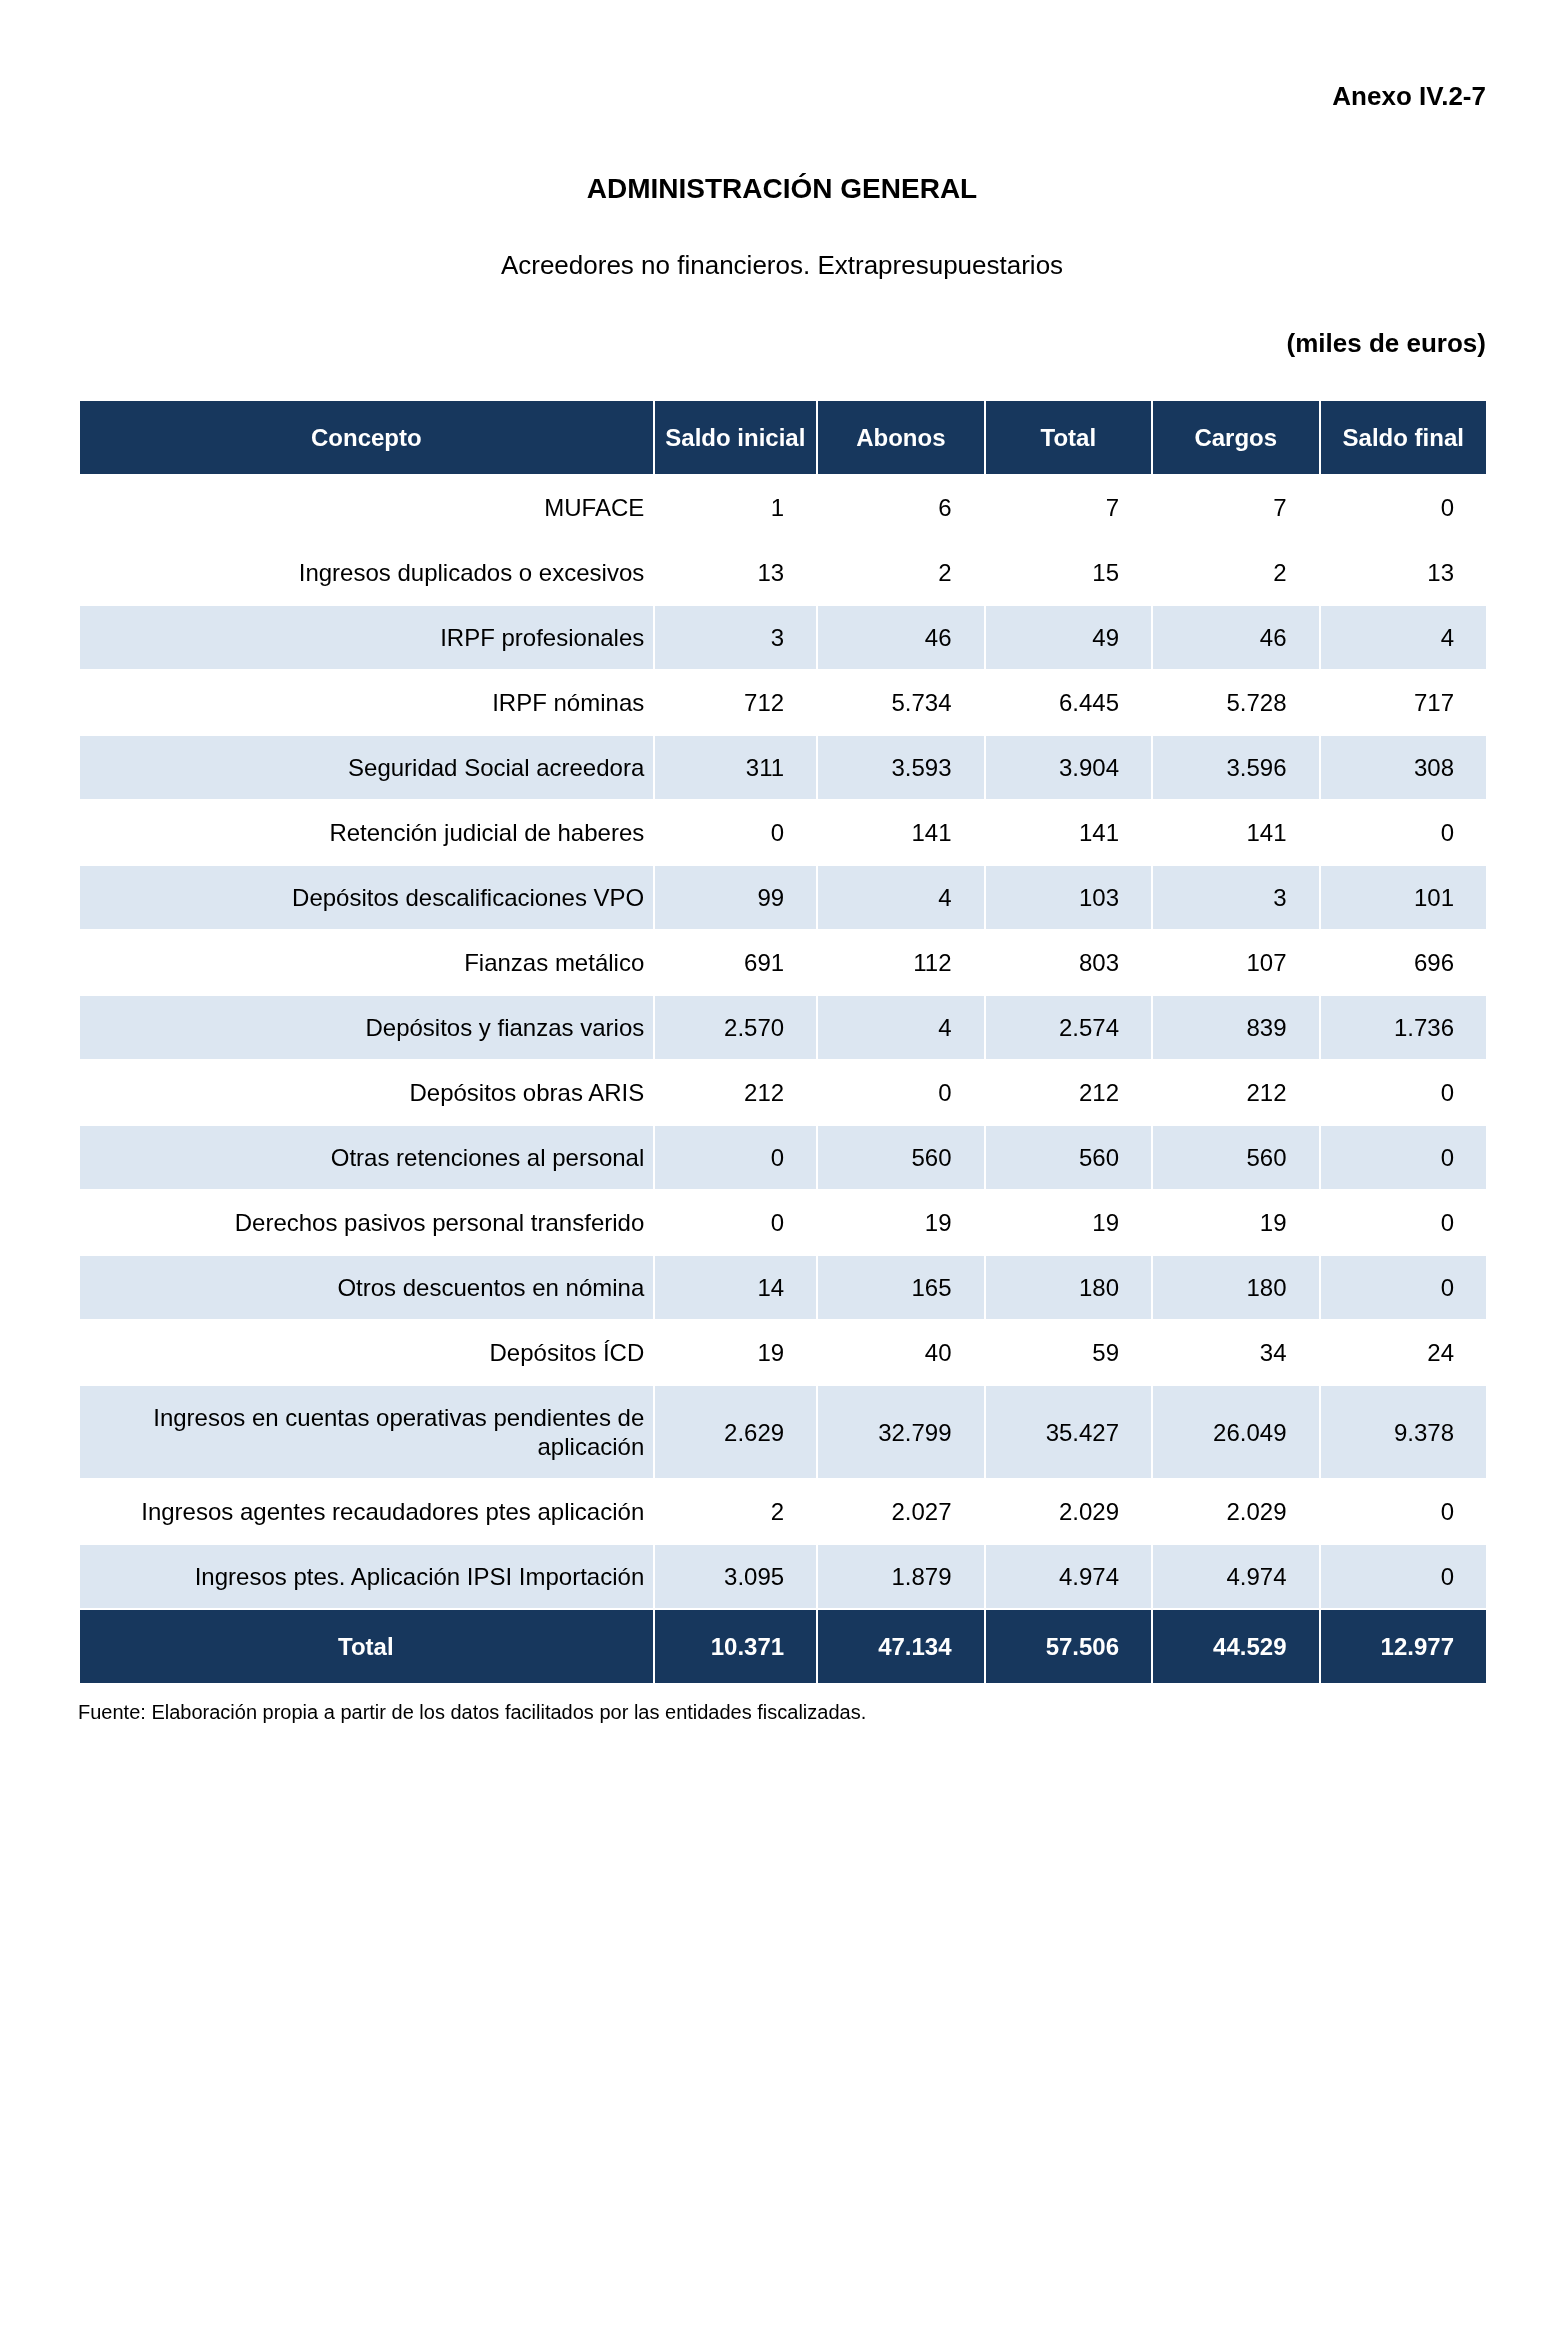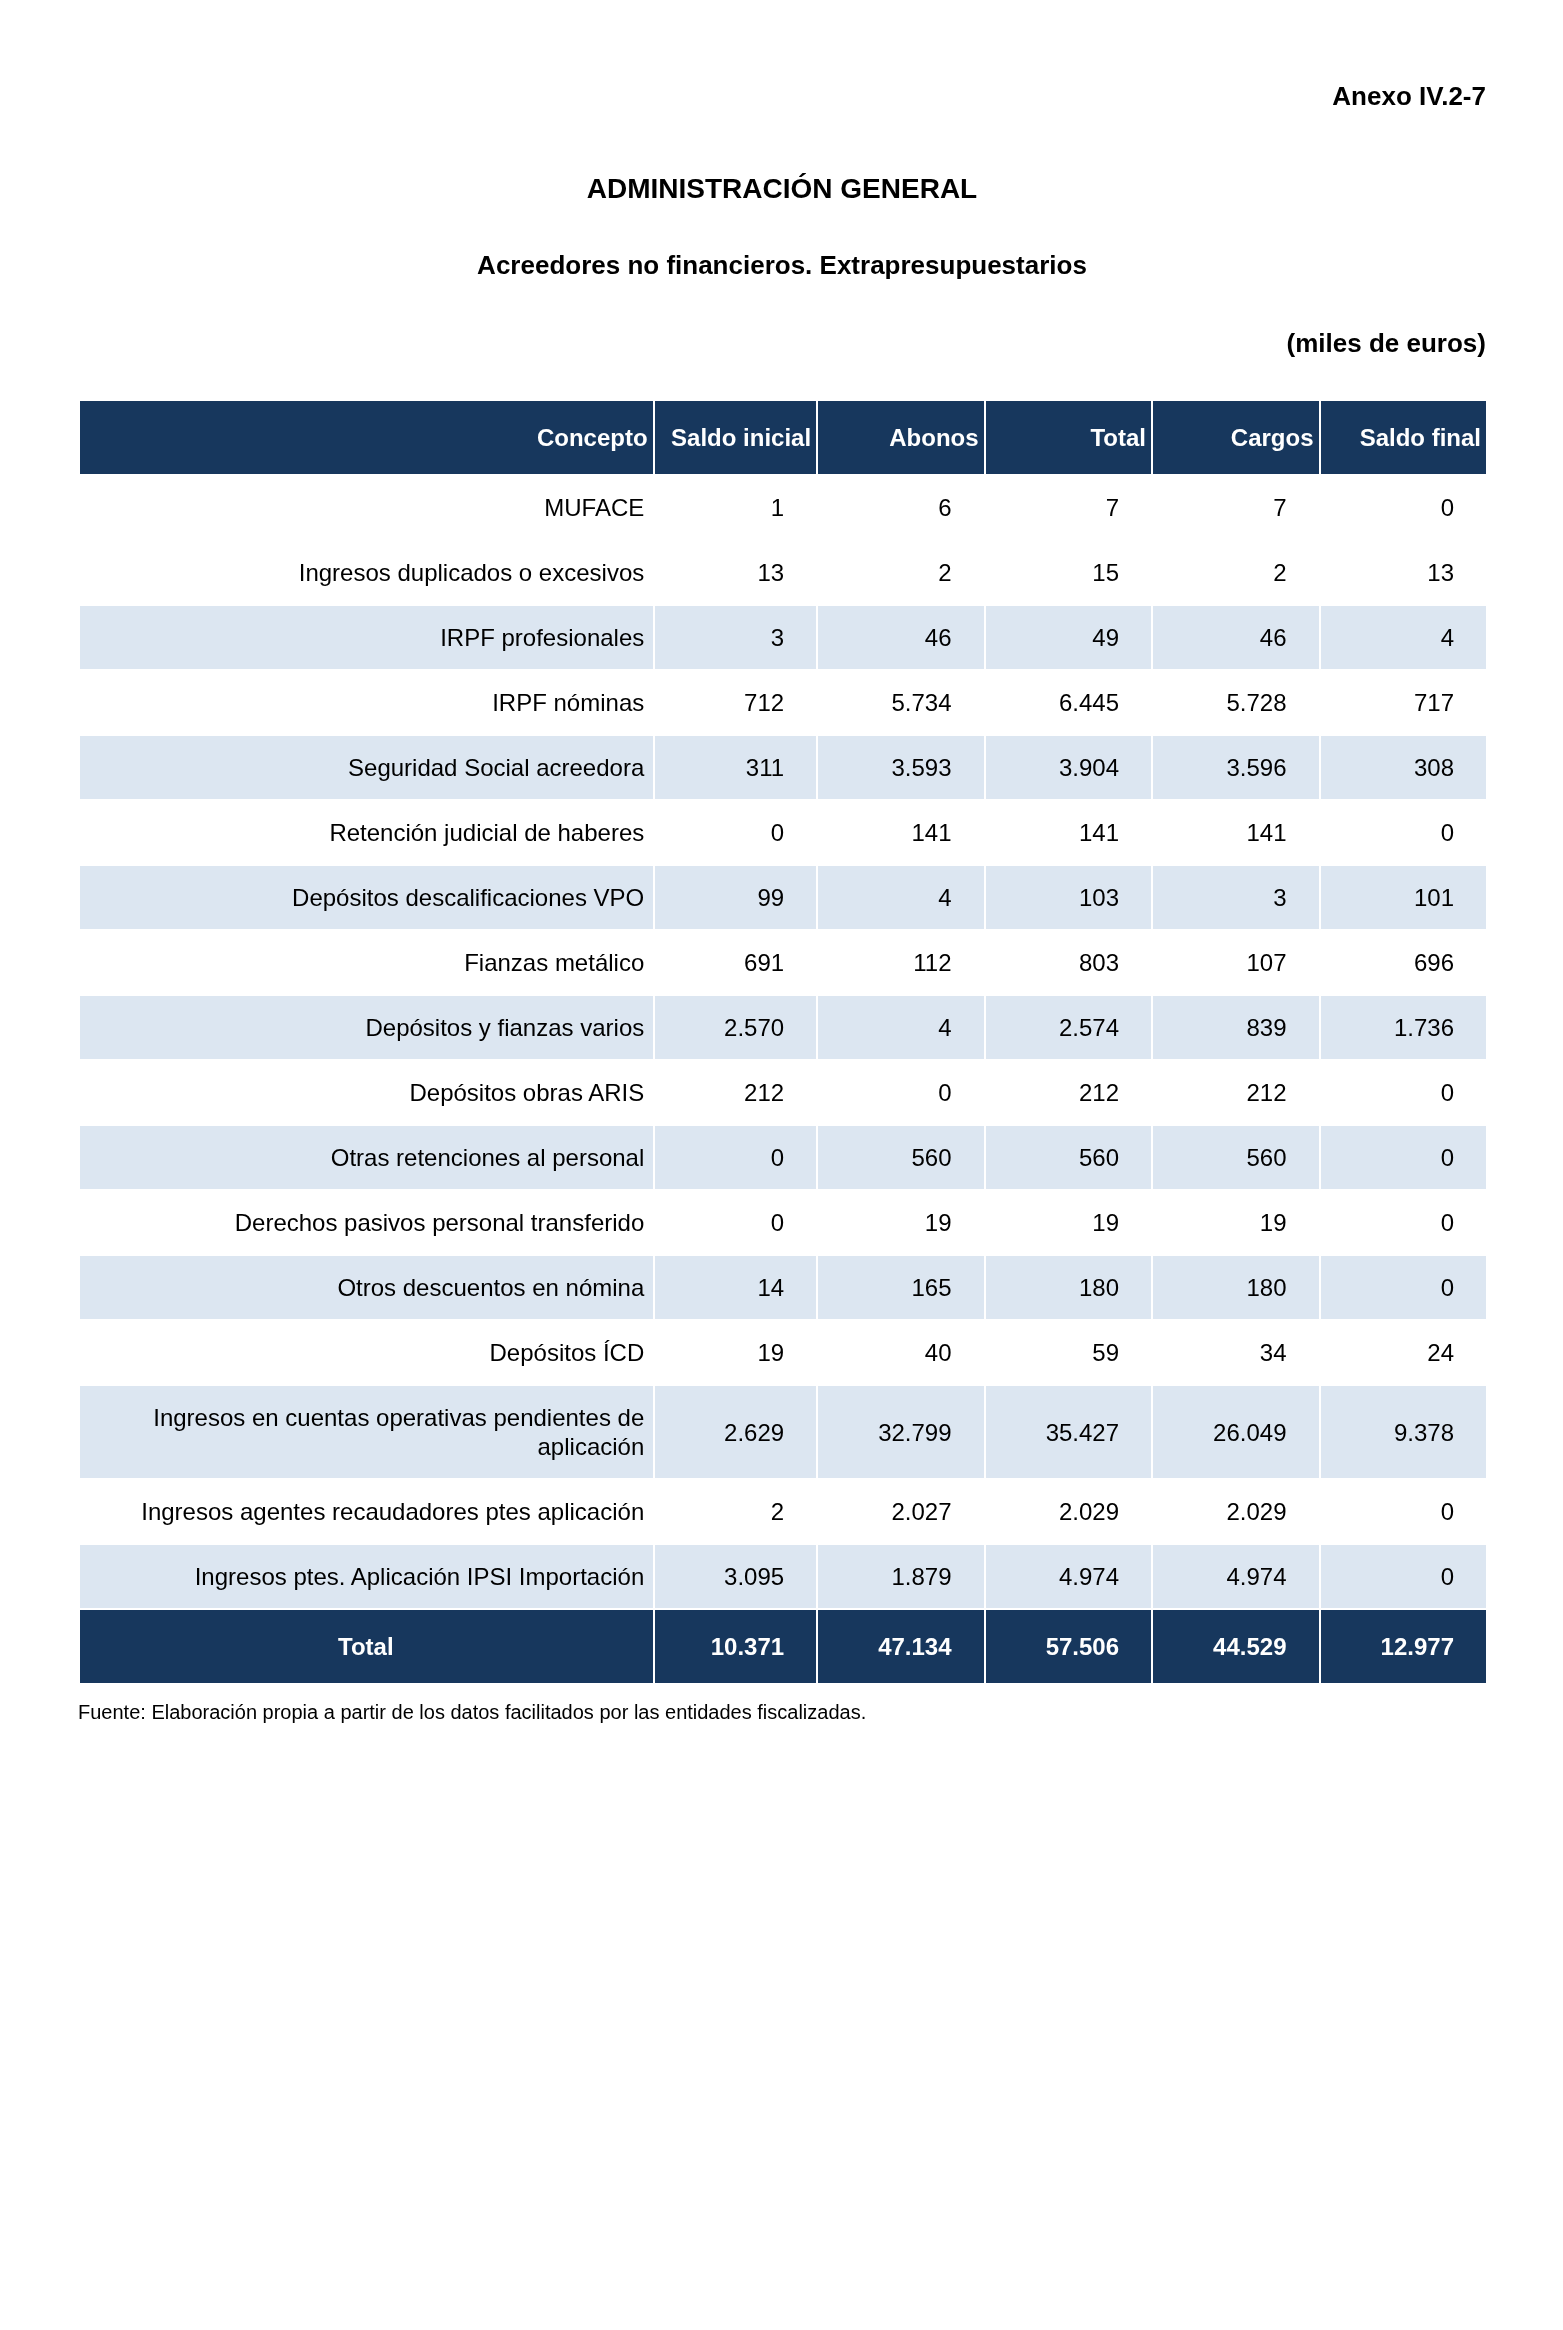--- a/index.html
+++ b/index.html
@@ -26,21 +26,21 @@
     line-height: 30px;
   }
   .title {
     text-align: center;
     font-weight: bold;
     font-size: 28px;
     margin-top: 62px;
   }
   .subtitle {
     text-align: center;
-    font-weight: bold;
+    font-weight: normal;
     font-size: 26px;
     margin-top: 45px;
   }
   .units {
     text-align: right;
     font-weight: bold;
     font-size: 26px;
     margin-top: 47px;
   }
   table.data-table {
@@ -49,21 +49,21 @@
     border-spacing: 2.5px;
     table-layout: fixed;
     width: 1410px;
   }
   table.data-table th {
     background: #17375d;
     color: #ffffff;
     font-weight: bold;
     font-size: 24px;
     line-height: 29px;
-    text-align: right;
+    text-align: center;
     vertical-align: middle;
     padding: 22px 5px;
     margin-left: 21px;
   }
   table.data-table td {
     font-size: 24px;
     line-height: 29px;
     vertical-align: middle;
     background: #ffffff;
     padding-top: 17px;

